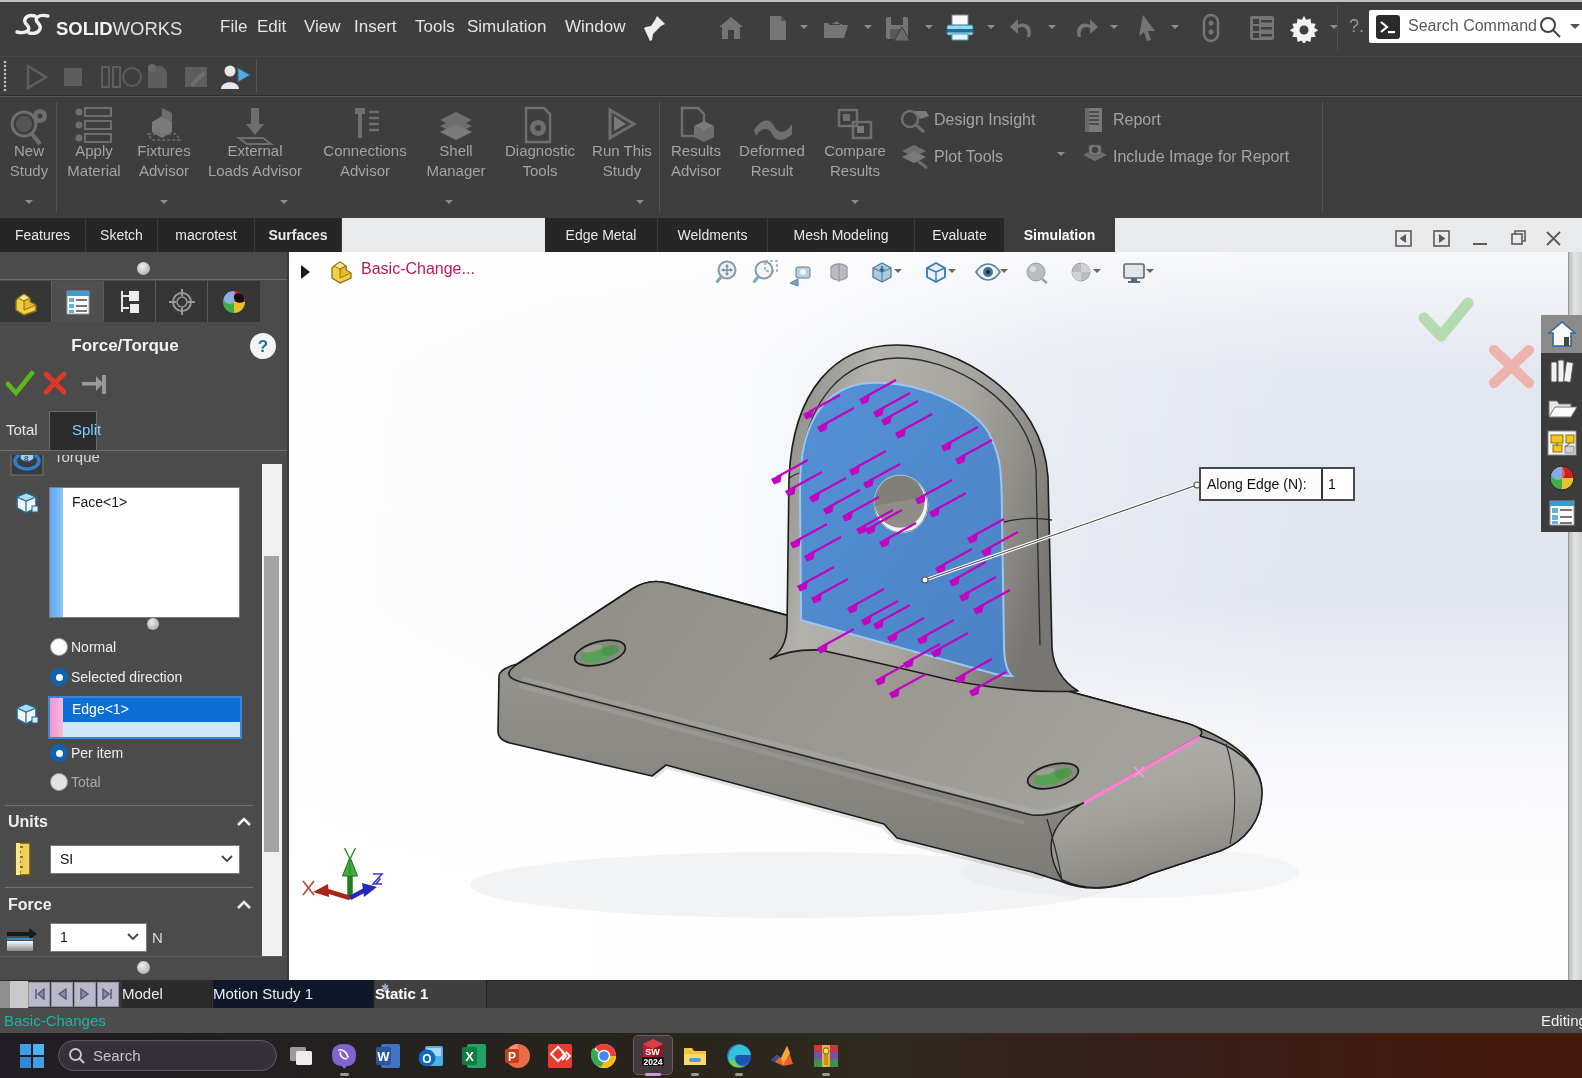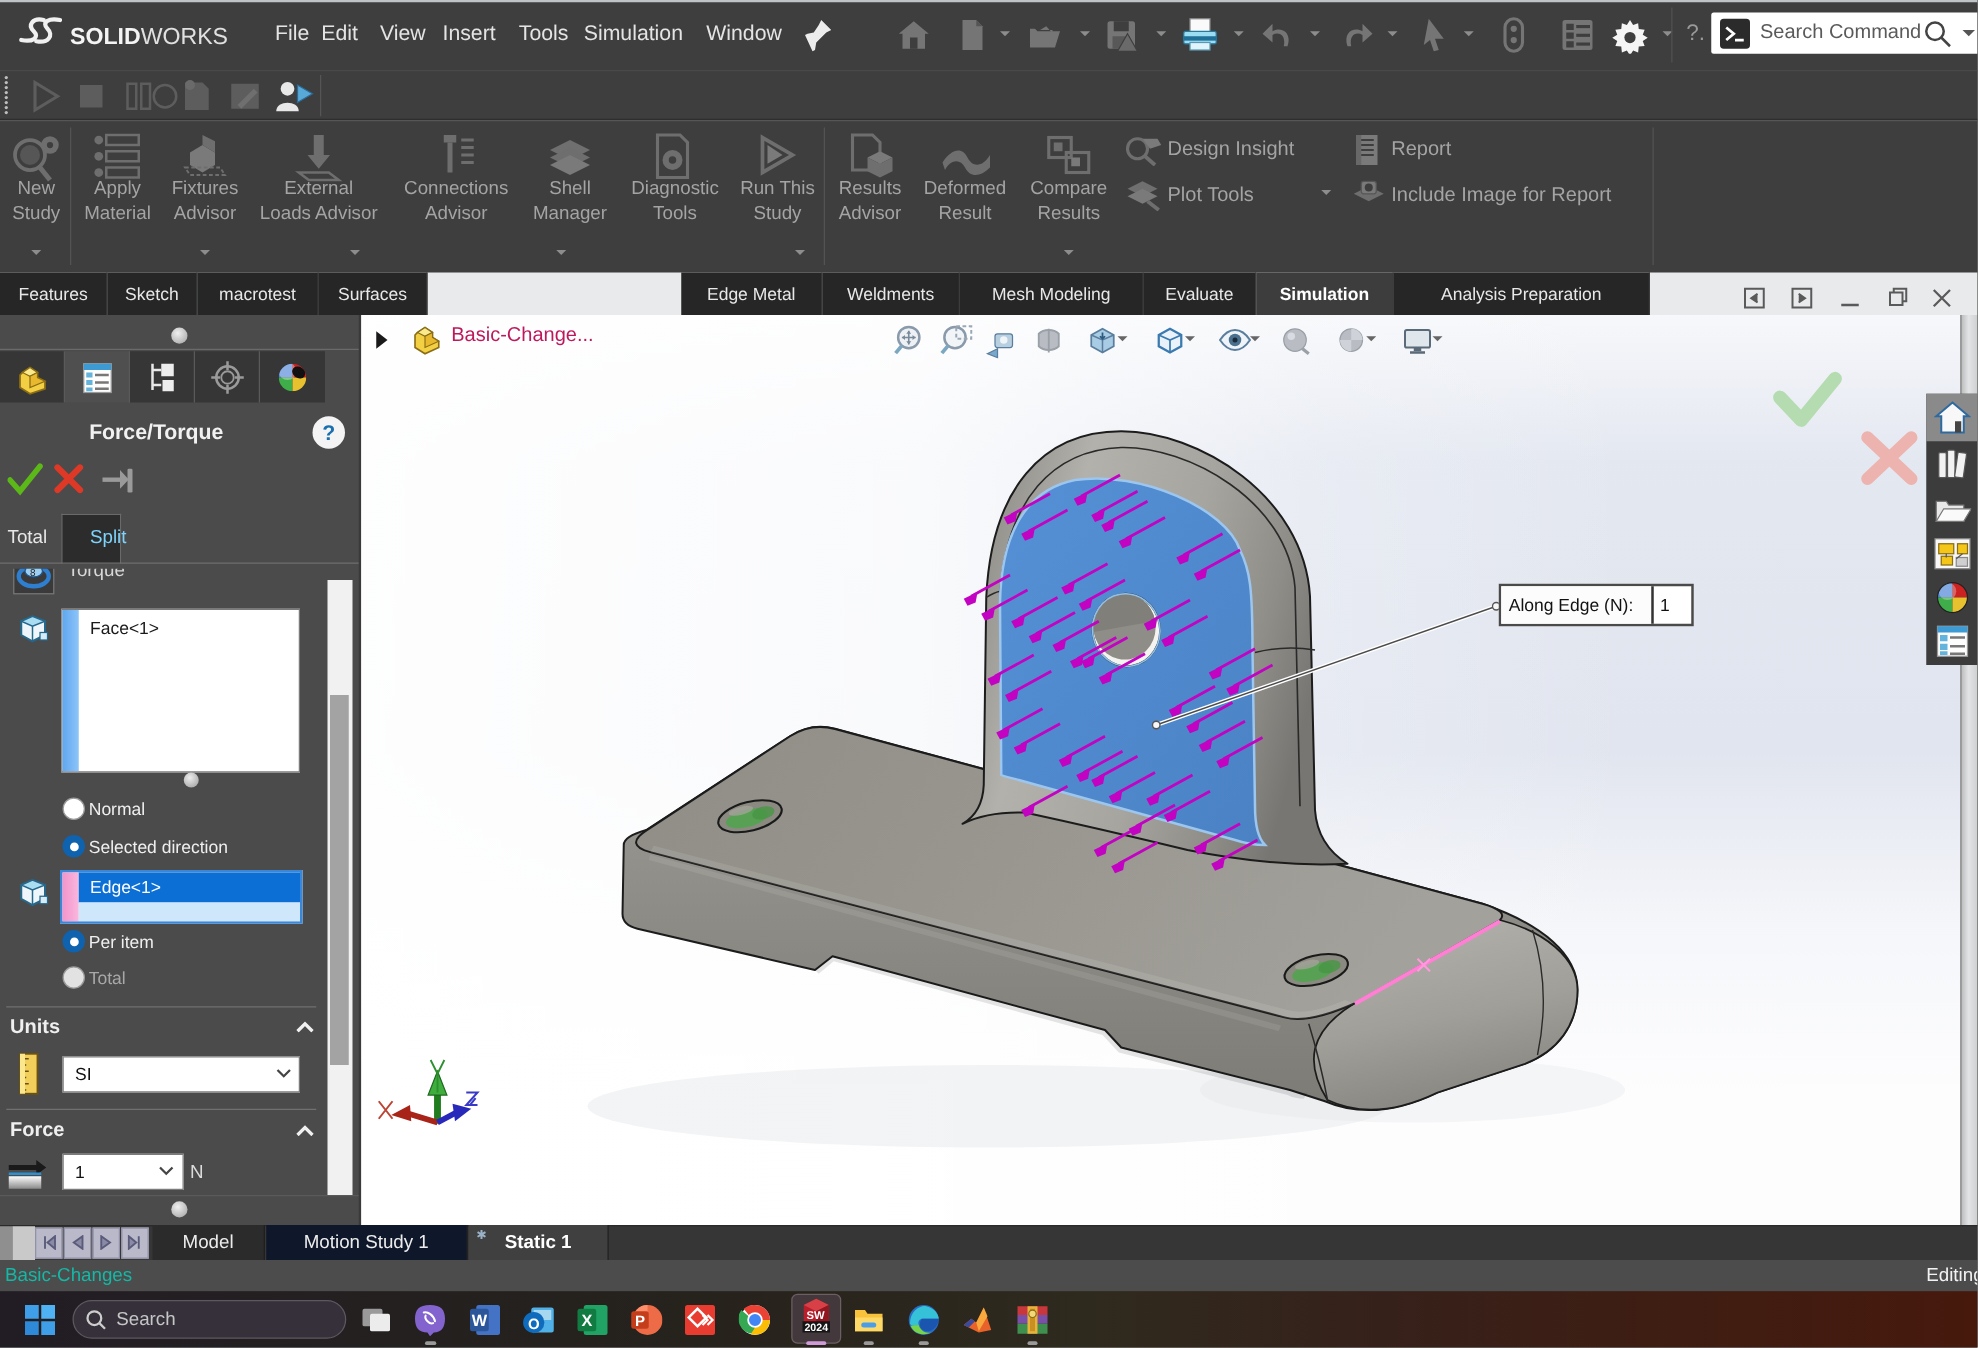--- a/index.html
+++ b/index.html
@@ -27,21 +27,21 @@
 .chev{position:absolute;width:16px;height:9px}
 
 #viewport{left:289px;top:252px;width:1279px;height:728px;overflow:hidden;background:#fdfdfe}
 #vgrad{position:absolute;left:0;top:0;width:1279px;height:728px;background:
  linear-gradient(90deg, rgba(255,255,255,0.95) 0%, rgba(255,255,255,0.8) 35%, rgba(255,255,255,0.2) 60%, rgba(255,255,255,0) 80%),
  linear-gradient(180deg, rgba(221,226,237,0.2) 0%, rgba(221,226,237,0.8) 16%, rgba(218,223,235,0.8) 48%, rgba(232,235,243,0.35) 68%, rgba(255,255,255,0) 86%)}
 #panestrip{left:1568px;top:252px;width:14px;height:728px;background:linear-gradient(90deg,#babbbd,#e3e4e6 45%,#cfd0d2);border-left:1px solid #9a9a9a}
 #taskpane{left:1541px;top:315px;width:41px;height:217px;background:#3c3c3c}
 
 #modeltabs{left:0;top:980px;width:1582px;height:28px;background:#363636;border-top:1px solid #2a2a2a}
-.mtab{position:absolute;top:980px;height:28px;color:#ececec;font-size:15px;line-height:28px;text-align:center}
+.mtab{position:absolute;top:980px;height:28px;color:#ececec;font-size:15px;line-height:28px;text-align:left}
 #statusbar{left:0;top:1008px;width:1582px;height:25px;background:#4c4c4c;color:#f2f2f2;font-size:15px}
 #taskbar{left:0;top:1033px;width:1582px;height:45px;background:linear-gradient(90deg,#221d24 0%,#26221c 35%,#2f2a1e 55%,#36211a 70%,#3f1d12 85%,#47190d 100%)}
 .tb{position:absolute;top:1043px;width:26px;height:26px}
 </style></head><body>
 <div id="page">
 
 <div class="abs" id="topline"></div>
     <div class="abs" id="titlebar"></div>
 <svg class="abs" style="left:14px;top:10px" width="180" height="36" viewBox="0 0 180 36">
 <g fill="none" stroke="#f0f0f0" stroke-width="3.4" stroke-linecap="round">
@@ -274,27 +274,26 @@
 <svg class="abs" style="left:1081px;top:141px" width="28" height="28" viewBox="0 0 28 28">
       <path d="M2 14 L14 8 L26 14 L14 20 Z" fill="#6e6e6e"></path>
       <rect x="8" y="4" width="12" height="10" rx="2" fill="#7a7a7a" stroke="#565656"></rect>
       <circle cx="14" cy="9" r="3.2" fill="#3e3e3e"></circle>
     </svg>
 <div class="rlabel" style="left:1113px;top:147px;text-align:left;font-size:16px">Include Image for Report</div>
 <div class="abs" id="cmdtabs"></div>
 <div class="ctab" style="left:0px;width:86px;">Features</div>
 <div class="ctab" style="left:86px;width:72px;">Sketch</div>
 <div class="ctab" style="left:158px;width:97px;">macrotest</div>
-<div class="ctab" style="left:255px;width:87px;">Surfaces</div>
+<div class="ctab" style="left:255px;width:87px;font-weight:bold;">Surfaces</div>
 <div class="ctab" style="left:545px;width:113px;">Edge Metal</div>
 <div class="ctab" style="left:658px;width:110px;">Weldments</div>
 <div class="ctab" style="left:768px;width:147px;">Mesh Modeling</div>
 <div class="ctab" style="left:915px;width:90px;">Evaluate</div>
 <div class="ctab" style="left:1005px;width:110px;background:#3d3d3d;font-weight:bold;color:#fff;">Simulation</div>
-<div class="ctab" style="left:1115px;width:205px;">Analysis Preparation</div>
 <svg class="abs" style="left:1395px;top:228px" width="180" height="22" viewBox="0 0 180 22">
 <g stroke="#5a5a5a" stroke-width="1.6" fill="none">
 <rect x="1" y="3" width="15" height="15"></rect>
         <path d="M11 7 l-5 3.5 l5 3.5" fill="#5a5a5a"></path>
 <rect x="39" y="3" width="15" height="15"></rect>
         <path d="M44 7 l5 3.5 l-5 3.5" fill="#5a5a5a"></path>
 <line x1="78" y1="16" x2="92" y2="16" stroke-width="2"></line>
 <rect x="117" y="6" width="10" height="10"></rect>
         <path d="M120 6 v-3 h10 v10 h-3"></path>
 <path d="M152 4 L165 17 M165 4 L152 17" stroke-width="1.8"></path>

